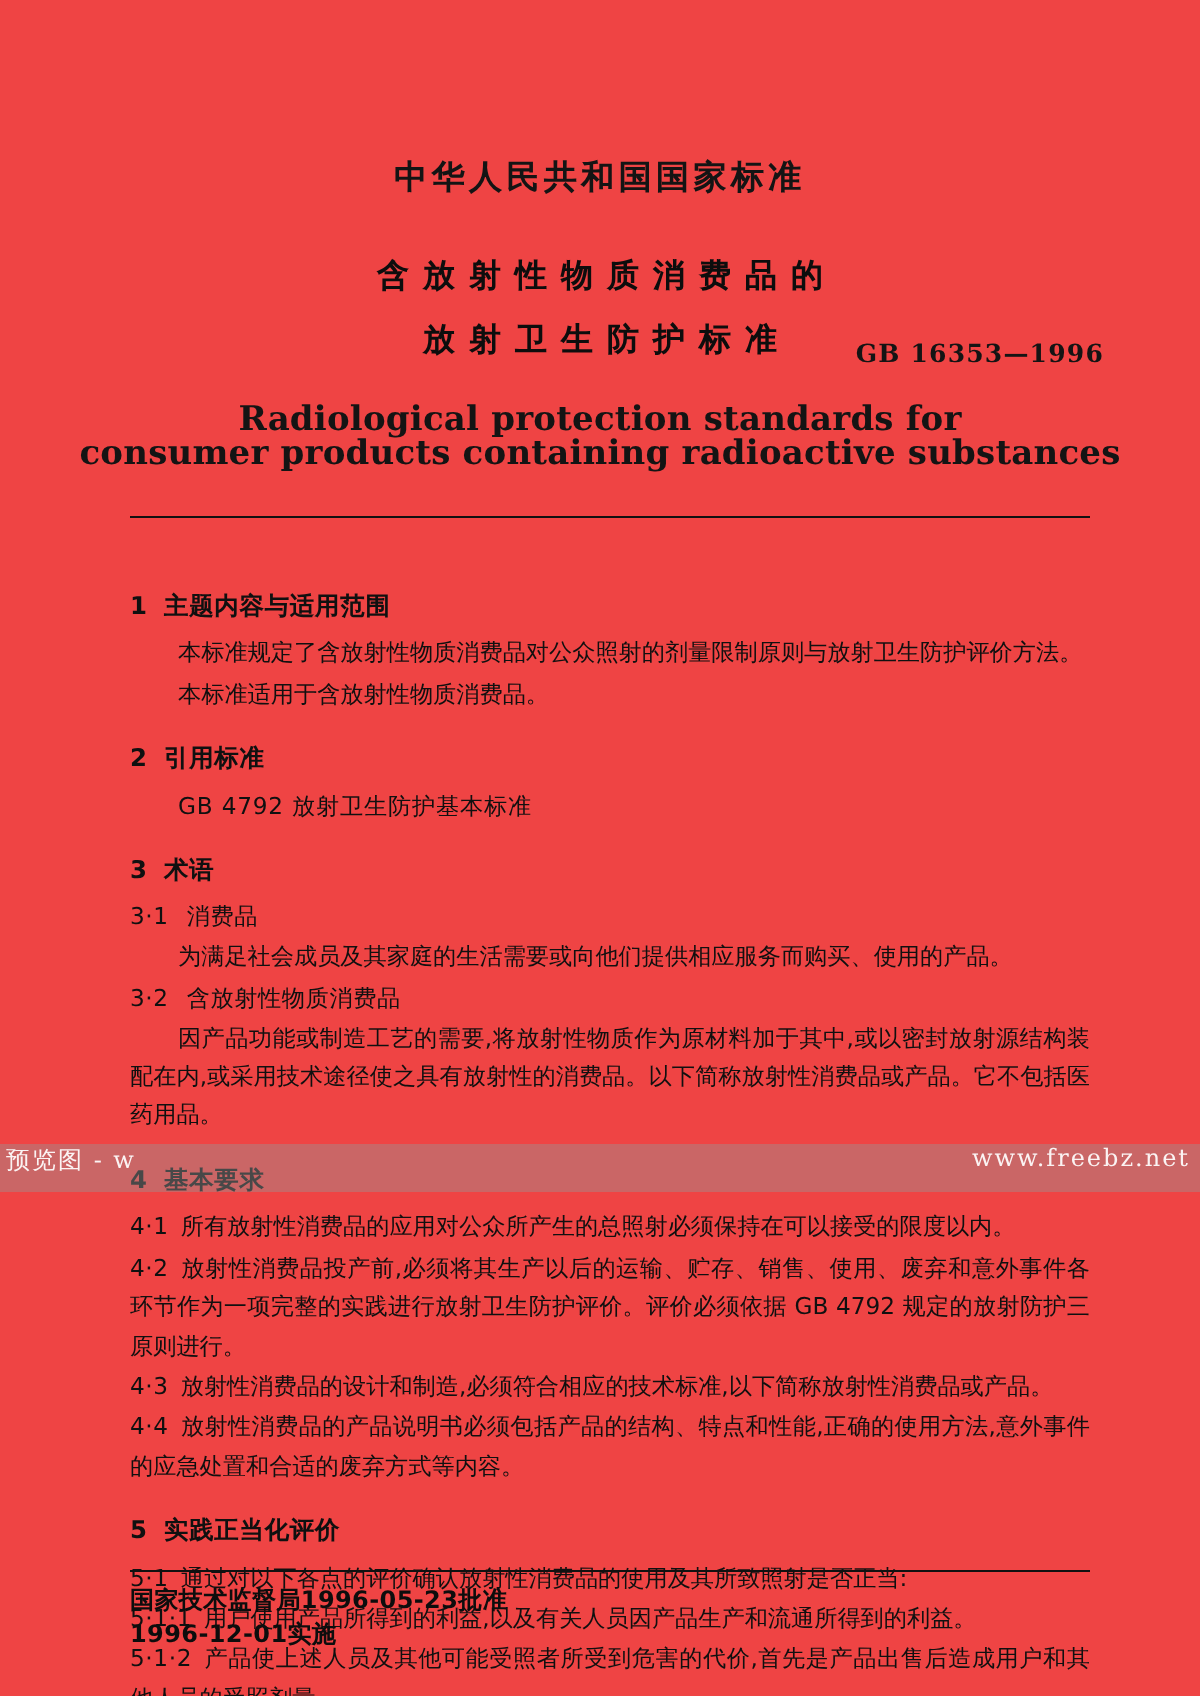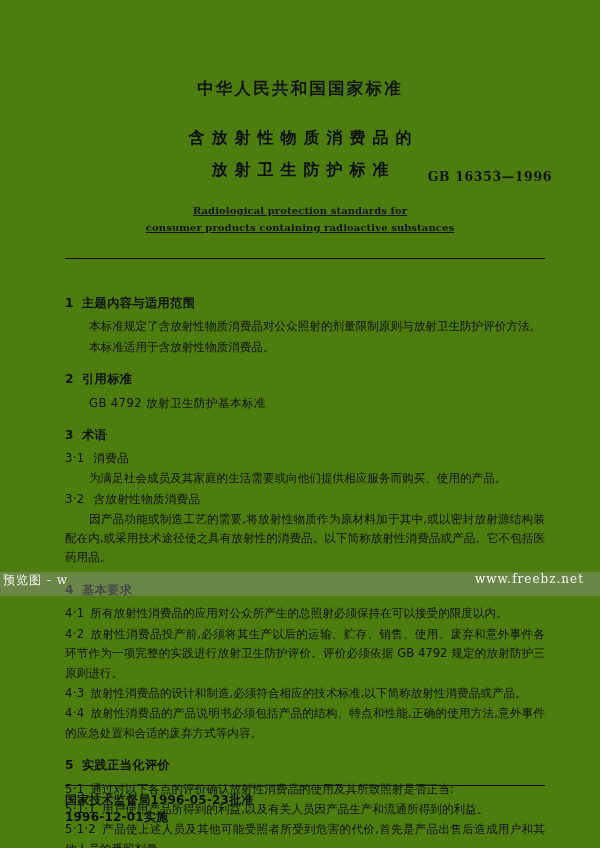--- a/index.html
+++ b/index.html
@@ -8,21 +8,21 @@
     background: #ffffff;
   }
   body {
     font-family: "DejaVu Sans", "Liberation Sans", sans-serif;
     color: #000000;
   }
   #page {
     position: relative;
     width: 600px;
     height: 848px;
-    background: #4d7c0f;
+    background: #ef4444;
     overflow: hidden;
   }
 
   
   .masthead {
     padding-top: 78px;
     text-align: center;
   }
   .nat-std {
     font-size: 16.5px;
@@ -50,25 +50,24 @@
     font-weight: bold;
     letter-spacing: 0.6px;
     font-family: "DejaVu Serif", "Liberation Serif", serif;
     white-space: nowrap;
     color: #141414;
   }
   .en-title {
     margin-top: 16px;
     font-family: "DejaVu Serif", "Liberation Serif", serif;
     font-weight: bold;
-    font-size: 10px;
+    font-size: 17px;
     line-height: 17px;
     letter-spacing: 0.1px;
     color: #141414;
-    text-decoration: underline;
   }
 
   .rule-top {
     margin: 22px 55px 0 65px;
     border: 0;
     border-top: 1.6px solid #111111;
   }
 
   
   .content {
@@ -127,21 +126,21 @@
     pointer-events: none;
   }
   .wm-left, .wm-right {
     font-family: "DejaVu Serif", "Liberation Serif", serif;
     font-size: 12px;
     color: rgba(255,255,255,0.92);
     letter-spacing: 1px;
     white-space: nowrap;
   }
   .wm-left { padding-left: 3px; }
-  .wm-right { padding-right: 16px; }
+  .wm-right { padding-right: 5px; }
 
   
   .footer-wrap {
     position: absolute;
     left: 0;
     right: 0;
     bottom: 22px;
   }
   .rule-bottom {
     margin: 0 55px 0 65px;

